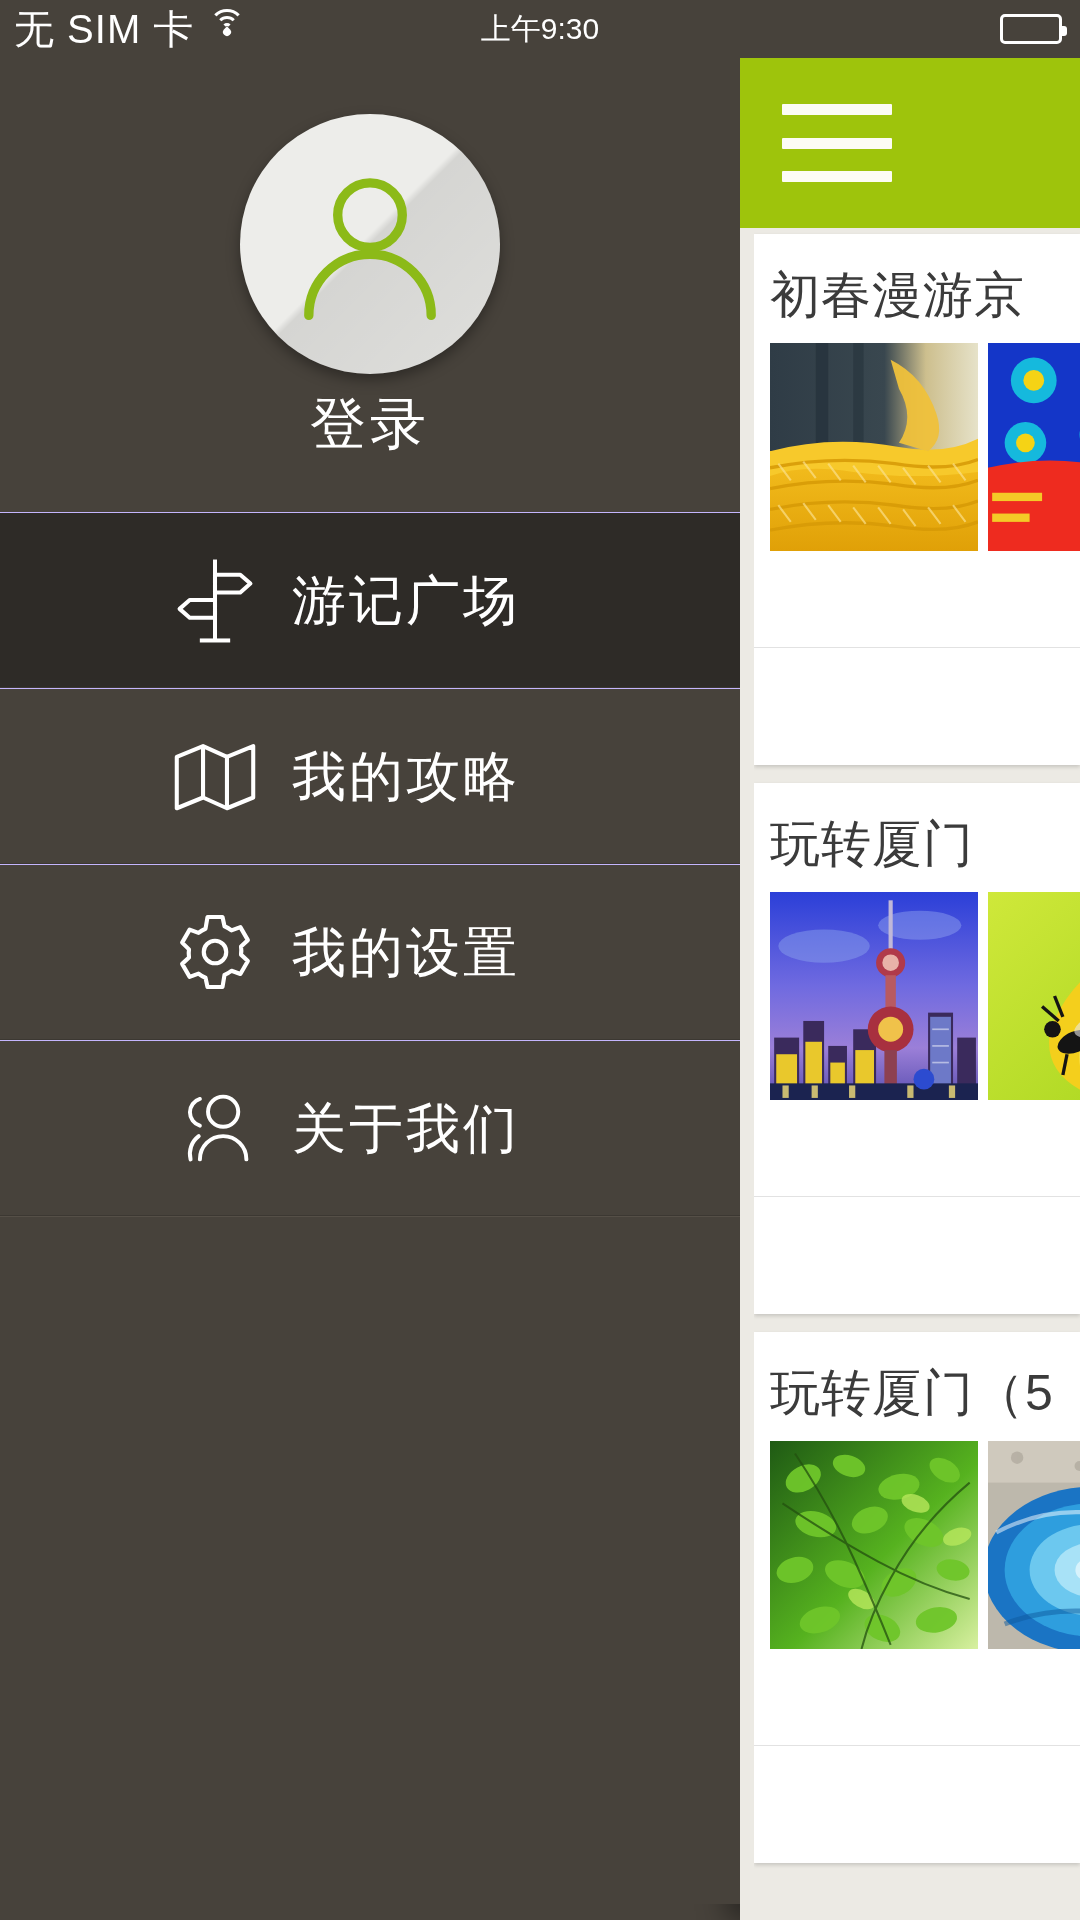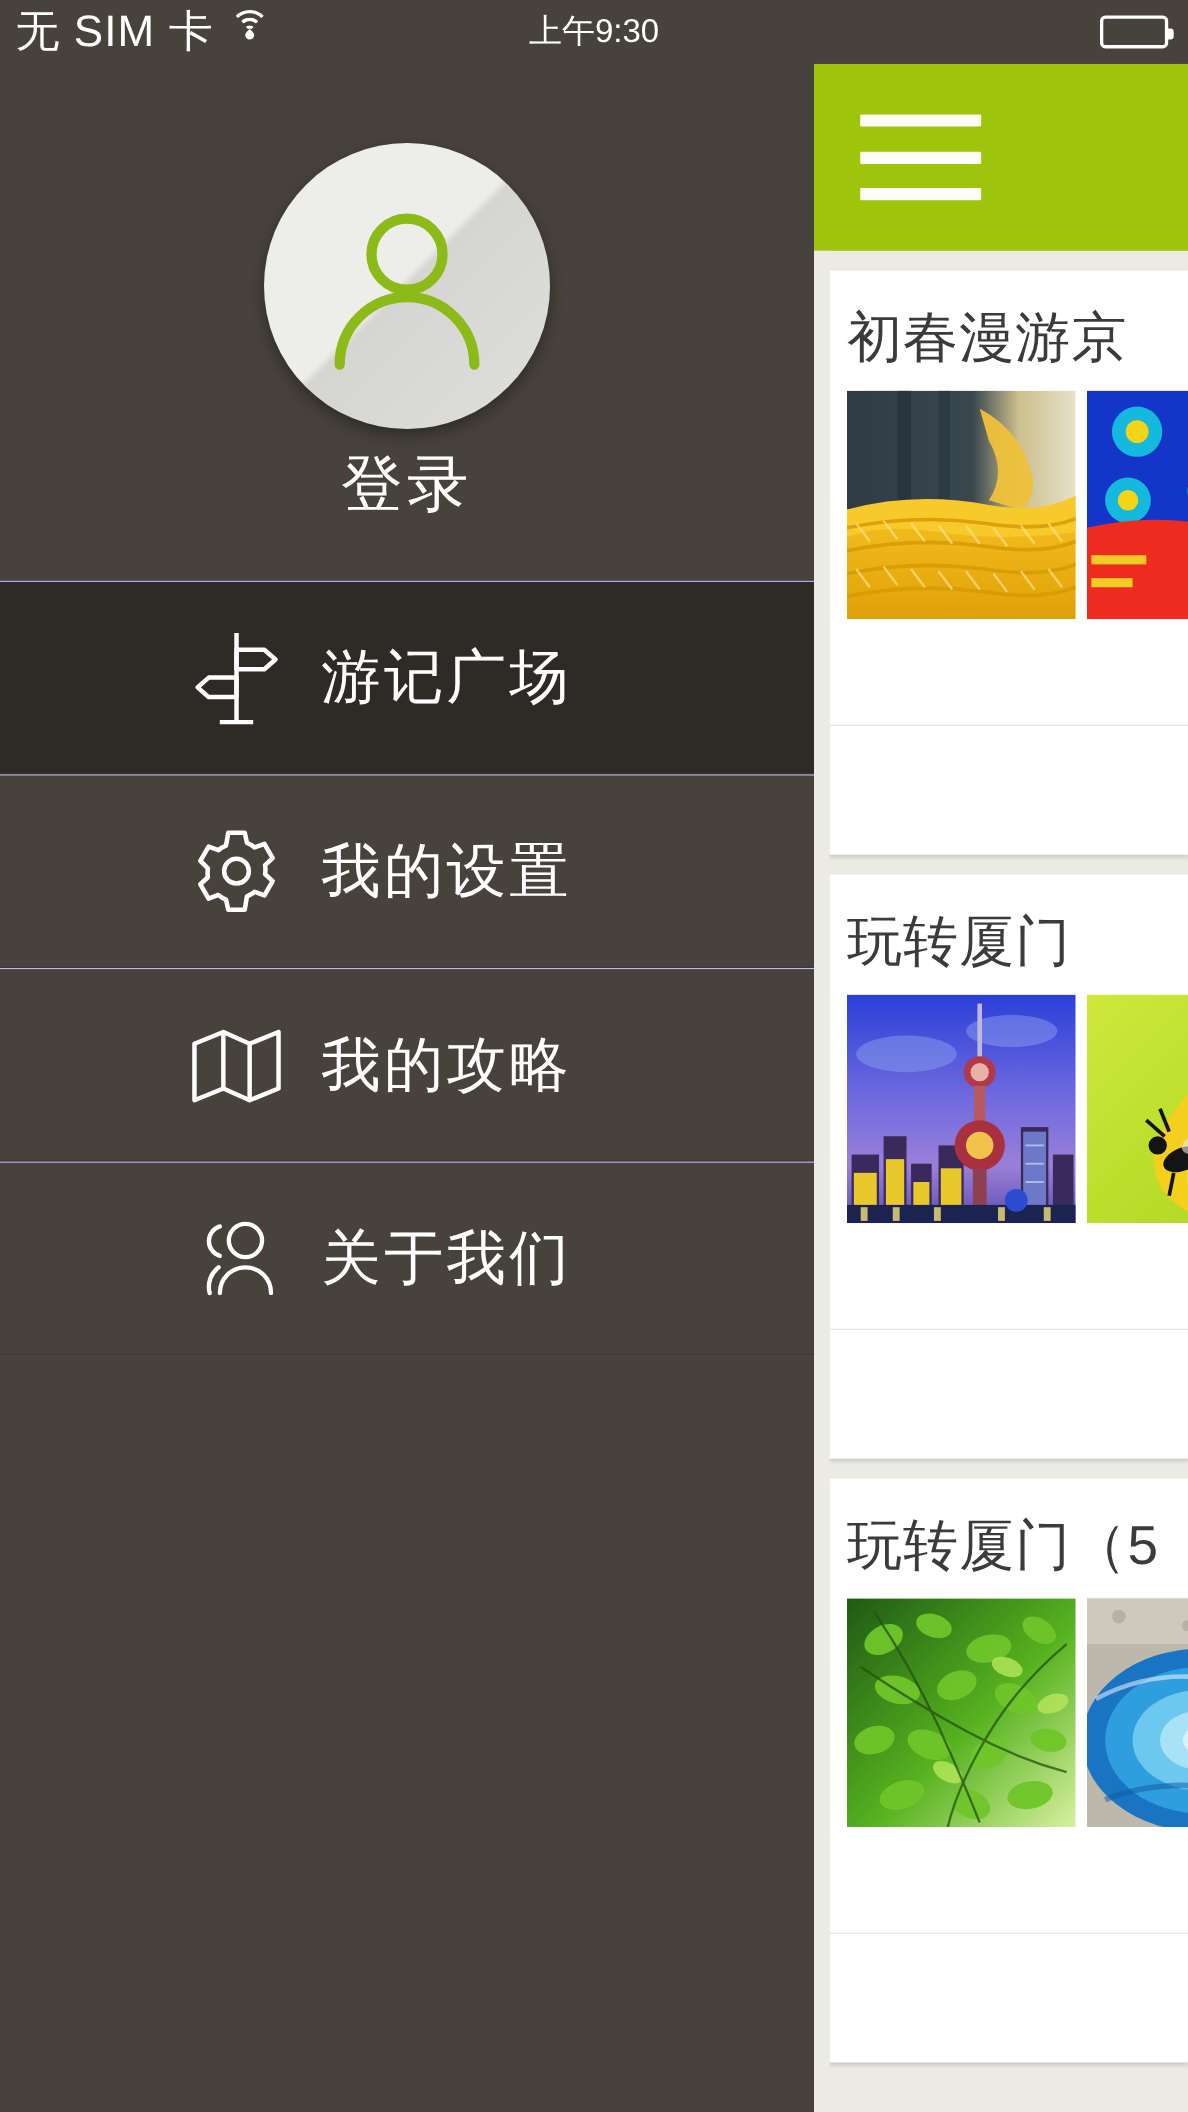--- a/index.html
+++ b/index.html
@@ -38,21 +38,21 @@
   }
 
   .battery{ width:62px; height:30px; border:3px solid #fff; border-radius:5px;
             position:relative; padding:3px; }
   .battery .fill{ width:100%; height:100%; background:#fff; border-radius:2px; }
   .battery:after{ content:""; position:absolute; right:-8px; top:9px;
                   width:6px; height:10px; background:#fff; border-radius:0 3px 3px 0; }
 
   
   #drawer{
-    position:absolute; top:58px; left:0; width:740px; height:1862px;
+    position:absolute; top:42px; left:0; width:740px; height:1862px;
     background:#47423b; z-index:10;
   }
 
   #profile{
     height:470px; position:relative;
     display:flex; flex-direction:column; align-items:center; justify-content:flex-start;
     padding-top:72px;
   }
   #avatar{
     width:260px; height:260px; border-radius:50%;
@@ -161,37 +161,37 @@
         <path d="M30 14 h20 l8 7 -8 7 H30 Z" fill="none" stroke="#fff" stroke-width="3.2" stroke-linejoin="round"></path>
         <path d="M30 34 H10 l-8 7 8 7 h20 Z" fill="none" stroke="#fff" stroke-width="3.2" stroke-linejoin="round"></path>
         <line x1="18" y1="66" x2="42" y2="66" stroke="#fff" stroke-width="3.2"></line>
       </svg>
     </span>
     <span class="mi-label">游记广场</span>
   </div>
 
   <div class="menu-item">
     <span class="mi-icon">
-      <svg width="80" height="80" viewBox="0 0 64 64">
-        <path d="M26 4 h12 l1.6 7.4 a21 21 0 0 1 5.6 3.3 l7.1-2.6 6 10.4 -5.5 5.1 a21 21 0 0 1 0 6.5 l5.5 5.1 -6 10.4 -7.1-2.6 a21 21 0 0 1-5.6 3.3 L38 60 H26 l-1.6-7.4 a21 21 0 0 1-5.6-3.3 l-7.1 2.6 -6-10.4 5.5-5.1 a21 21 0 0 1 0-6.5 L5.7 24.5 l6-10.4 7.1 2.6 a21 21 0 0 1 5.6-3.3 Z" fill="none" stroke="#fff" stroke-width="3.3" stroke-linejoin="round"></path>
-        <circle cx="32" cy="32" r="9" fill="none" stroke="#fff" stroke-width="3.3"></circle>
-      </svg>
-    </span>
-    <span class="mi-label">我的设置</span>
-  </div>
-
-  <div class="menu-item">
-    <span class="mi-icon">
       <svg width="86" height="72" viewBox="0 0 72 60">
         <path d="M4 14 L26 5 L46 14 L68 5 L68 48 L46 57 L26 48 L4 57 Z" fill="none" stroke="#fff" stroke-width="3.4" stroke-linejoin="round"></path>
         <line x1="26" y1="5" x2="26" y2="48" stroke="#fff" stroke-width="3.4"></line>
         <line x1="46" y1="14" x2="46" y2="57" stroke="#fff" stroke-width="3.4"></line>
       </svg>
     </span>
     <span class="mi-label">我的攻略</span>
+  </div>
+
+  <div class="menu-item">
+    <span class="mi-icon">
+      <svg width="80" height="80" viewBox="0 0 64 64">
+        <path d="M26 4 h12 l1.6 7.4 a21 21 0 0 1 5.6 3.3 l7.1-2.6 6 10.4 -5.5 5.1 a21 21 0 0 1 0 6.5 l5.5 5.1 -6 10.4 -7.1-2.6 a21 21 0 0 1-5.6 3.3 L38 60 H26 l-1.6-7.4 a21 21 0 0 1-5.6-3.3 l-7.1 2.6 -6-10.4 5.5-5.1 a21 21 0 0 1 0-6.5 L5.7 24.5 l6-10.4 7.1 2.6 a21 21 0 0 1 5.6-3.3 Z" fill="none" stroke="#fff" stroke-width="3.3" stroke-linejoin="round"></path>
+        <circle cx="32" cy="32" r="9" fill="none" stroke="#fff" stroke-width="3.3"></circle>
+      </svg>
+    </span>
+    <span class="mi-label">我的设置</span>
   </div>
 
   <div class="menu-item">
     <span class="mi-icon">
       <svg width="88" height="76" viewBox="0 0 74 62">
         <circle cx="44" cy="17" r="13" fill="none" stroke="#fff" stroke-width="3.4"></circle>
         <path d="M24 58a20 20 0 0 1 40 0" fill="none" stroke="#fff" stroke-width="3.4" stroke-linecap="round"></path>
         <path d="M24 6a12 12 0 0 0 0 23" fill="none" stroke="#fff" stroke-width="3.4" stroke-linecap="round"></path>
         <path d="M16 58a19 19 0 0 1 7-20" fill="none" stroke="#fff" stroke-width="3.4" stroke-linecap="round"></path>
       </svg>
@@ -207,21 +207,21 @@
   <div id="app-header">
     <div class="hamburger">
       <span></span>
         <span></span>
         <span></span>
     </div>
   </div>
 
   <div id="panel-strip"></div>
 
-  <div class="card" style="margin-top:18px">
+  <div class="card" style="margin-top:6px">
     <div class="card-title">初春漫游京</div>
     <div class="card-photos">
       <div class="photo">
         <svg viewBox="0 0 100 100" preserveAspectRatio="none">
           <defs>
             <linearGradient id="g1a" x1="0" y1="0" x2="1" y2="0">
               <stop offset="0" stop-color="#2f3c46"></stop>
                 <stop offset="55%" stop-color="#39474f"></stop>
               <stop offset="75%" stop-color="#cdbf8e"></stop>
                 <stop offset="100%" stop-color="#e6e2c9"></stop>

